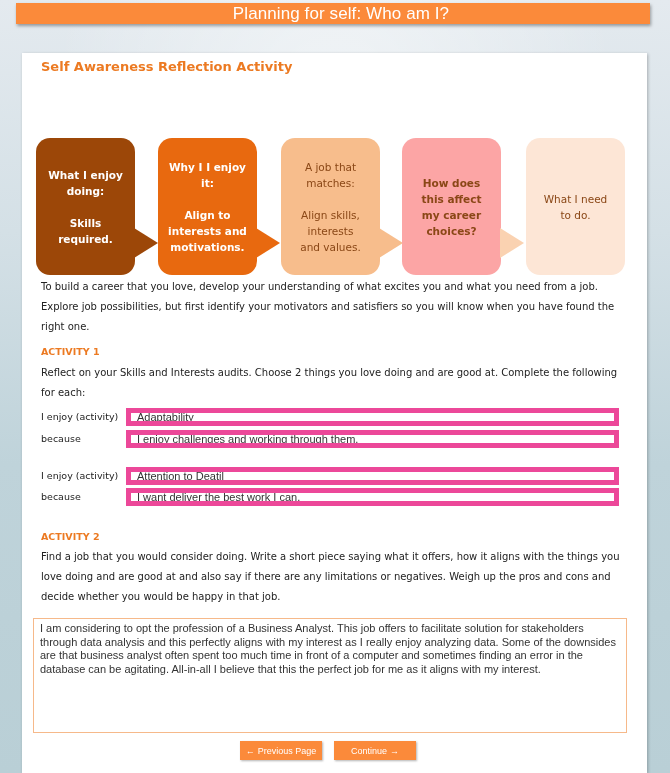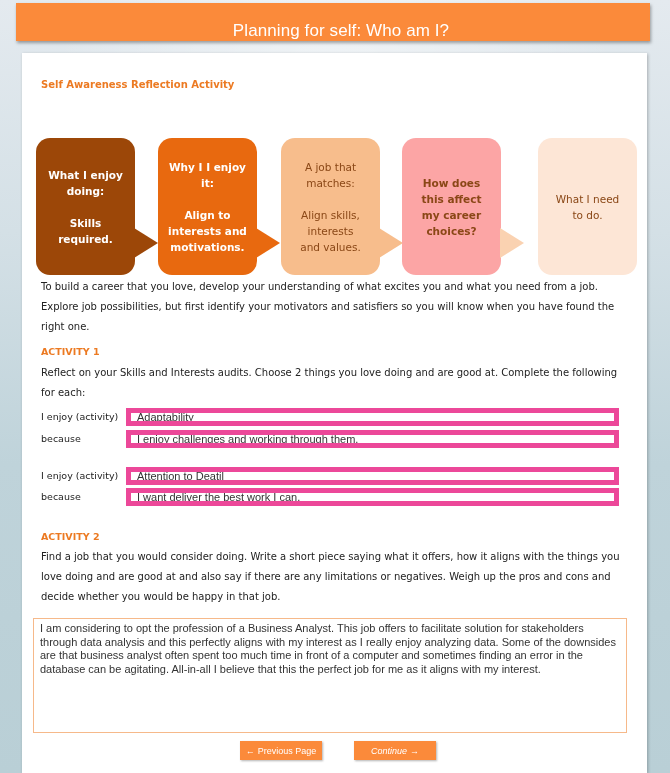--- a/index.html
+++ b/index.html
@@ -7,37 +7,37 @@
   body {
     font-family: "DejaVu Sans", "Liberation Sans", sans-serif;
     background: linear-gradient(180deg, #e4eaef 0%, #d4e0e6 30%, #bfd3da 60%, #b9cfd6 100%);
     position: relative;
   }
   .bg-glow {
     position: absolute; left: 0; top: 0; width: 670px; height: 773px;
     background: radial-gradient(ellipse at 50% 20%, rgba(255,255,255,0.55), rgba(255,255,255,0) 60%);
   }
   .header-bar {
-    position: absolute; left: 16px; top: 3px; width: 634px; height: 38px;
+    position: absolute; left: 16px; top: 3px; width: 634px; height: 21px;
     background: #fb8a3a;
     box-shadow: 1px 2px 3px rgba(0,0,0,0.35);
-    display: flex; align-items: flex-end; justify-content: center; padding-left: 16px;
+    display: flex; align-items: center; justify-content: center; padding-left: 16px;
   }
   .header-title {
     color: #ffffff; font-size: 17px; font-family: "Liberation Sans", sans-serif;
     letter-spacing: 0.1px;
   }
   .card {
     position: absolute; left: 22px; top: 53px; width: 625px; height: 720px;
     background: #ffffff;
     box-shadow: 1px 1px 3px rgba(0,0,0,0.25);
   }
   .section-title {
-    position: absolute; left: 19px; top: 26px;
-    color: #ec7a22; font-weight: bold; font-size: 10px;
+    position: absolute; left: 19px; top: 6px;
+    color: #ec7a22; font-weight: bold; font-size: 13px;
   }
   .text {
     position: absolute; left: 19px; color: #222; font-size: 10px; line-height: 20px;
   }
   .intro { top: 29px; }
   .flow { position: absolute; left: 0; top: 16px; width: 625px; height: 720px; }
   .step {
     position: absolute; top: 69px; width: 99px; height: 137px;
     border-radius: 14px;
     display: flex; align-items: center; justify-content: center; text-align: center;
@@ -50,21 +50,21 @@
     border-left-width: 24px; border-left-style: solid;
   }
   .s1 { left: 14px; background: #9c4708; color: #ffffff; }
   .s1 .tail { border-left-color: #9c4708; }
   .s2 { left: 136px; background: #e8690f; color: #ffffff; }
   .s2 .tail { border-left-color: #e8690f; }
   .s3 { left: 259px; background: #f7bd8c; color: #8a4716; font-weight: normal; }
   .s3 .tail { border-left-color: #f7bd8c; }
   .s4 { left: 380px; background: #fca5a5; color: #8a4716; font-weight: bold; justify-content: center; }
   .s4 .tail { border-left-color: #fad2b1; }
-  .s5 { left: 504px; background: #fde6d6; color: #8a4716; font-weight: normal; margin-left: 12px; }
+  .s5 { left: 504px; background: #fde6d6; color: #8a4716; font-weight: normal; }
   .para1 { top: 224px; width: 590px; }
   .activity-title {
     position: absolute; left: 19px; color: #ec7a22; font-weight: bold; font-size: 9.5px;
   }
   .a1-title { top: 293px; }
   .a1-desc { top: 310px; width: 580px; }
   .field-row { position: absolute; left: 19px; width: 580px; height: 20px; }
   .field-label { position: absolute; left: 0; top: 3px; font-size: 9.5px; color: #222; }
   .field-input {
     position: absolute; left: 85px; top: 0; width: 493px; height: 18px;
@@ -81,21 +81,21 @@
     resize: none; outline: none; background: #fff;
   }
   .nav-btn {
     position: absolute; top: 688px; width: 82px; height: 19px;
     background: #fb8a3a; color: #fff; border: none;
     font-family: "Liberation Sans", sans-serif; font-size: 9px;
     box-shadow: 1px 1px 2px rgba(0,0,0,0.3);
     display: flex; align-items: center; justify-content: center; gap: 3px; cursor: pointer;
   }
   .prev-btn { left: 218px; }
-  .next-btn { left: 332px; font-style: italic; }
+  .next-btn { left: 312px; }
 </style>
 </head>
 <body>
 
 <div class="bg-glow"></div>
 
 <div class="header-bar">
   <span class="header-title">Planning for self: Who am I?</span>
 </div>
 

